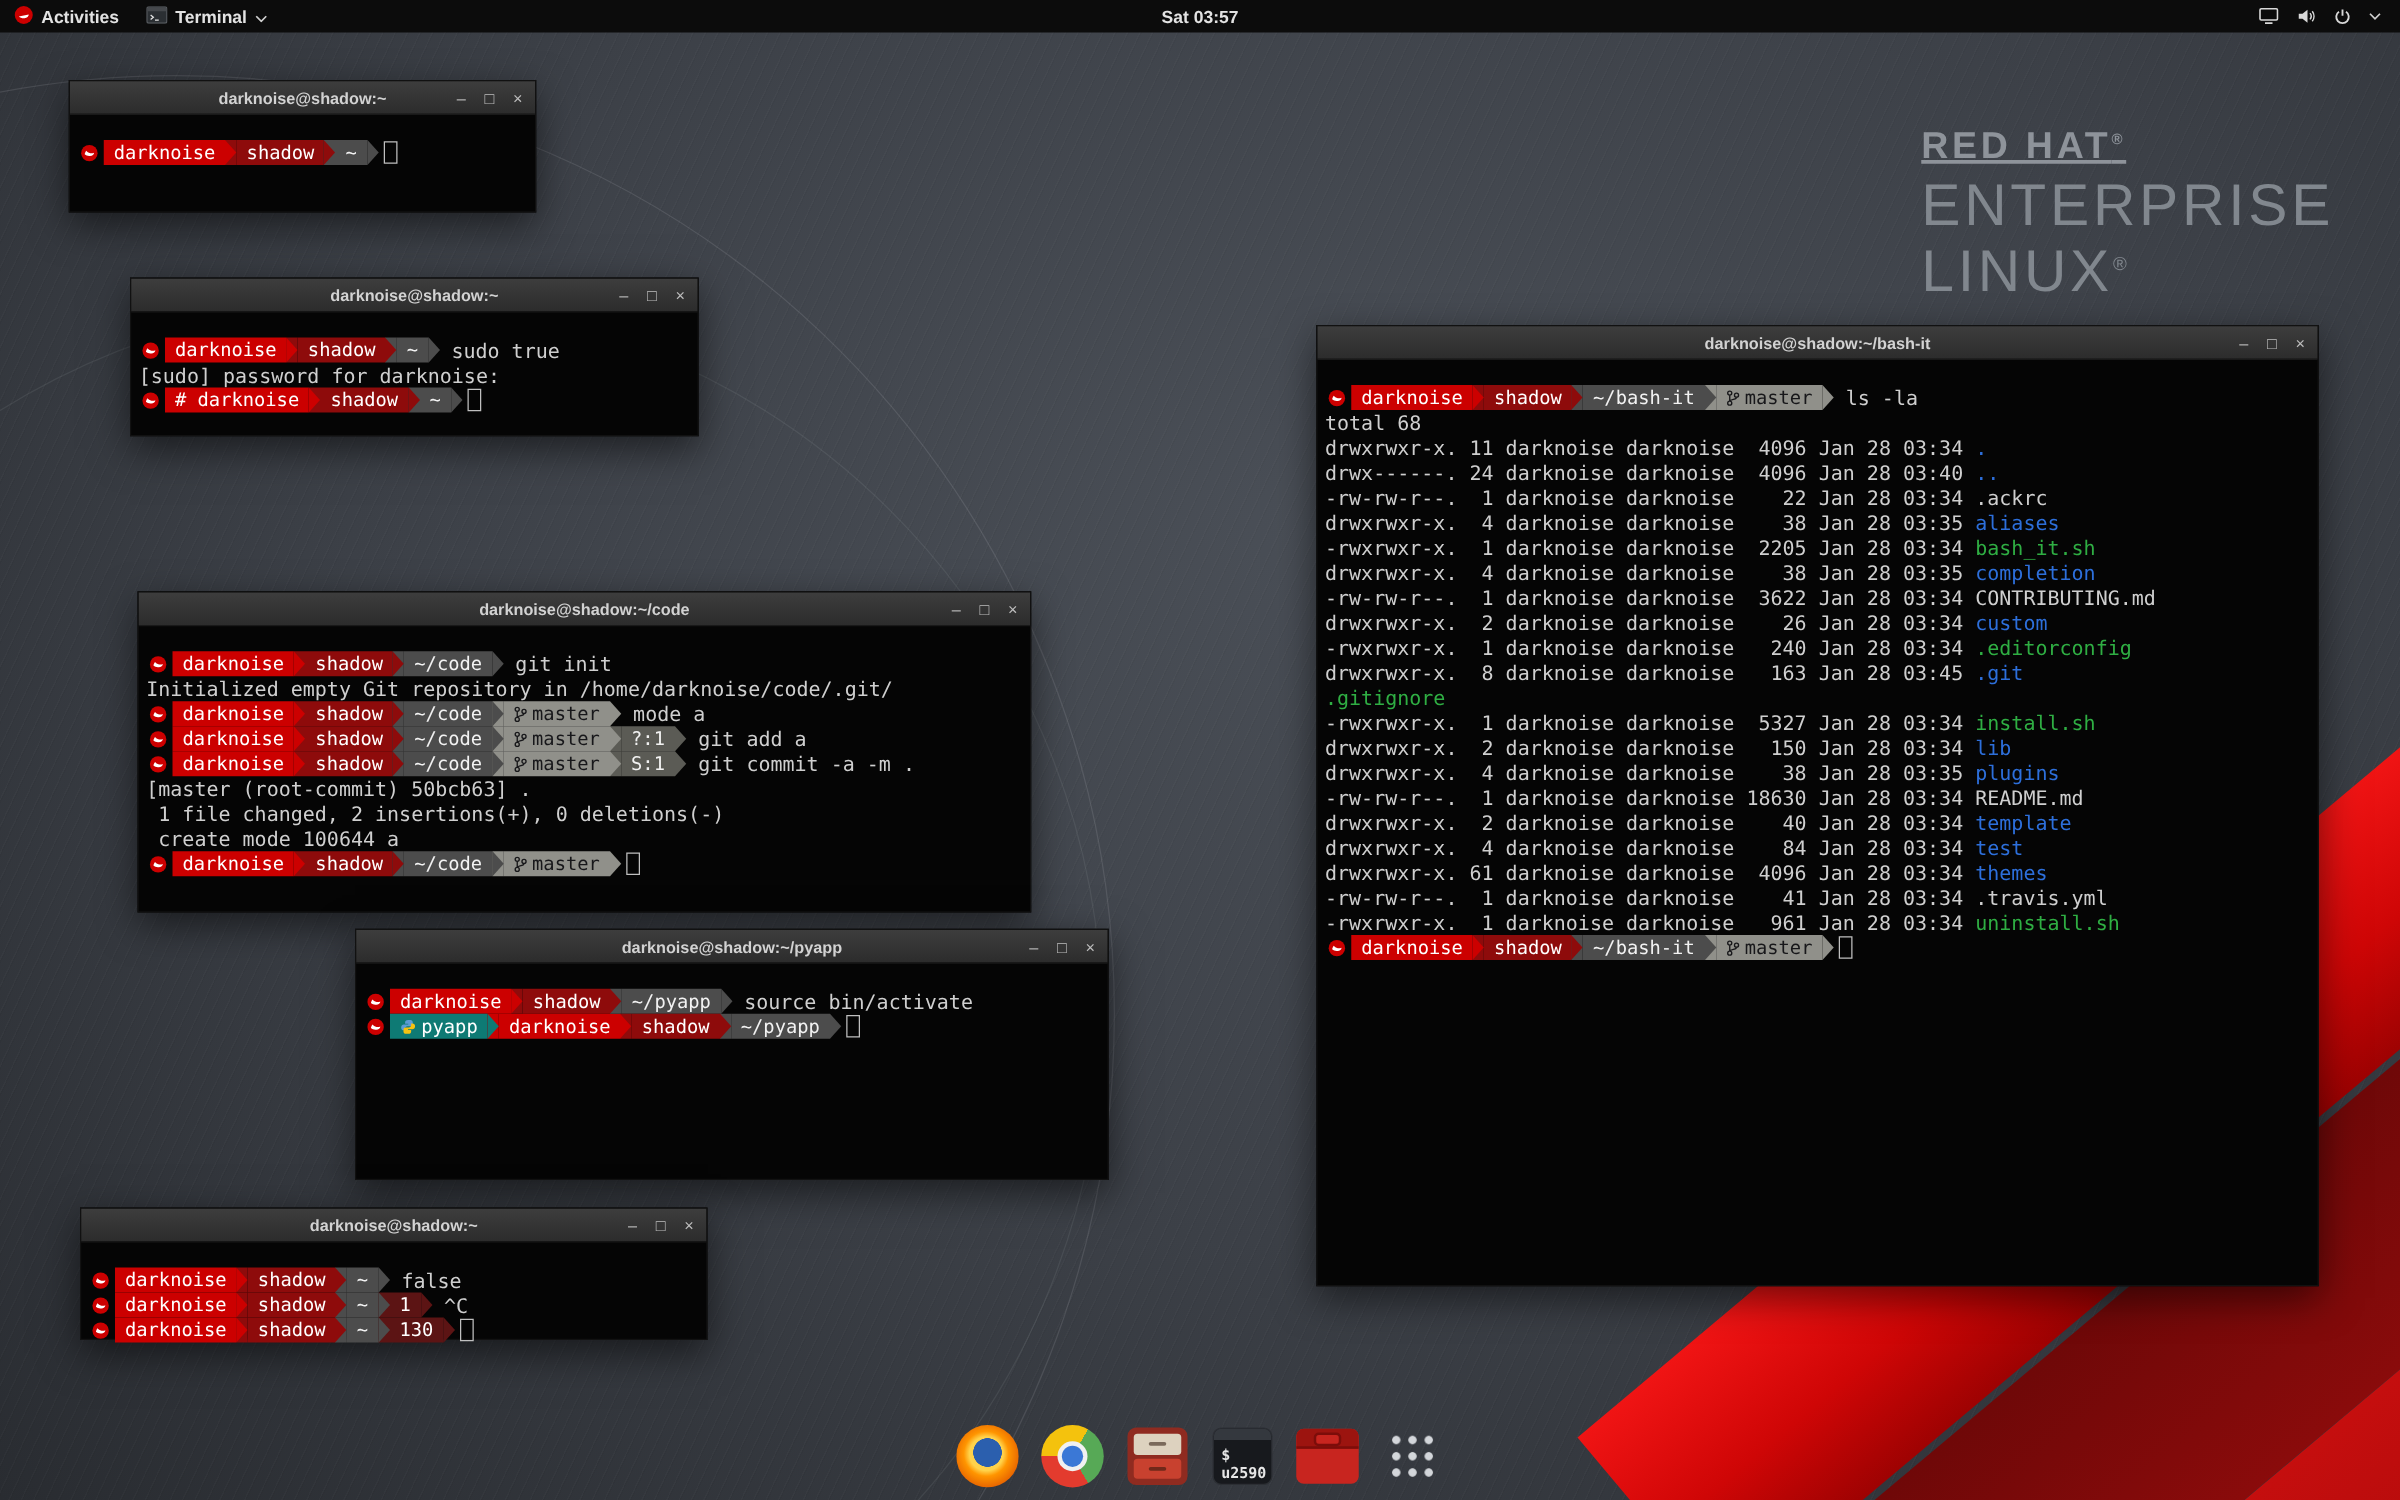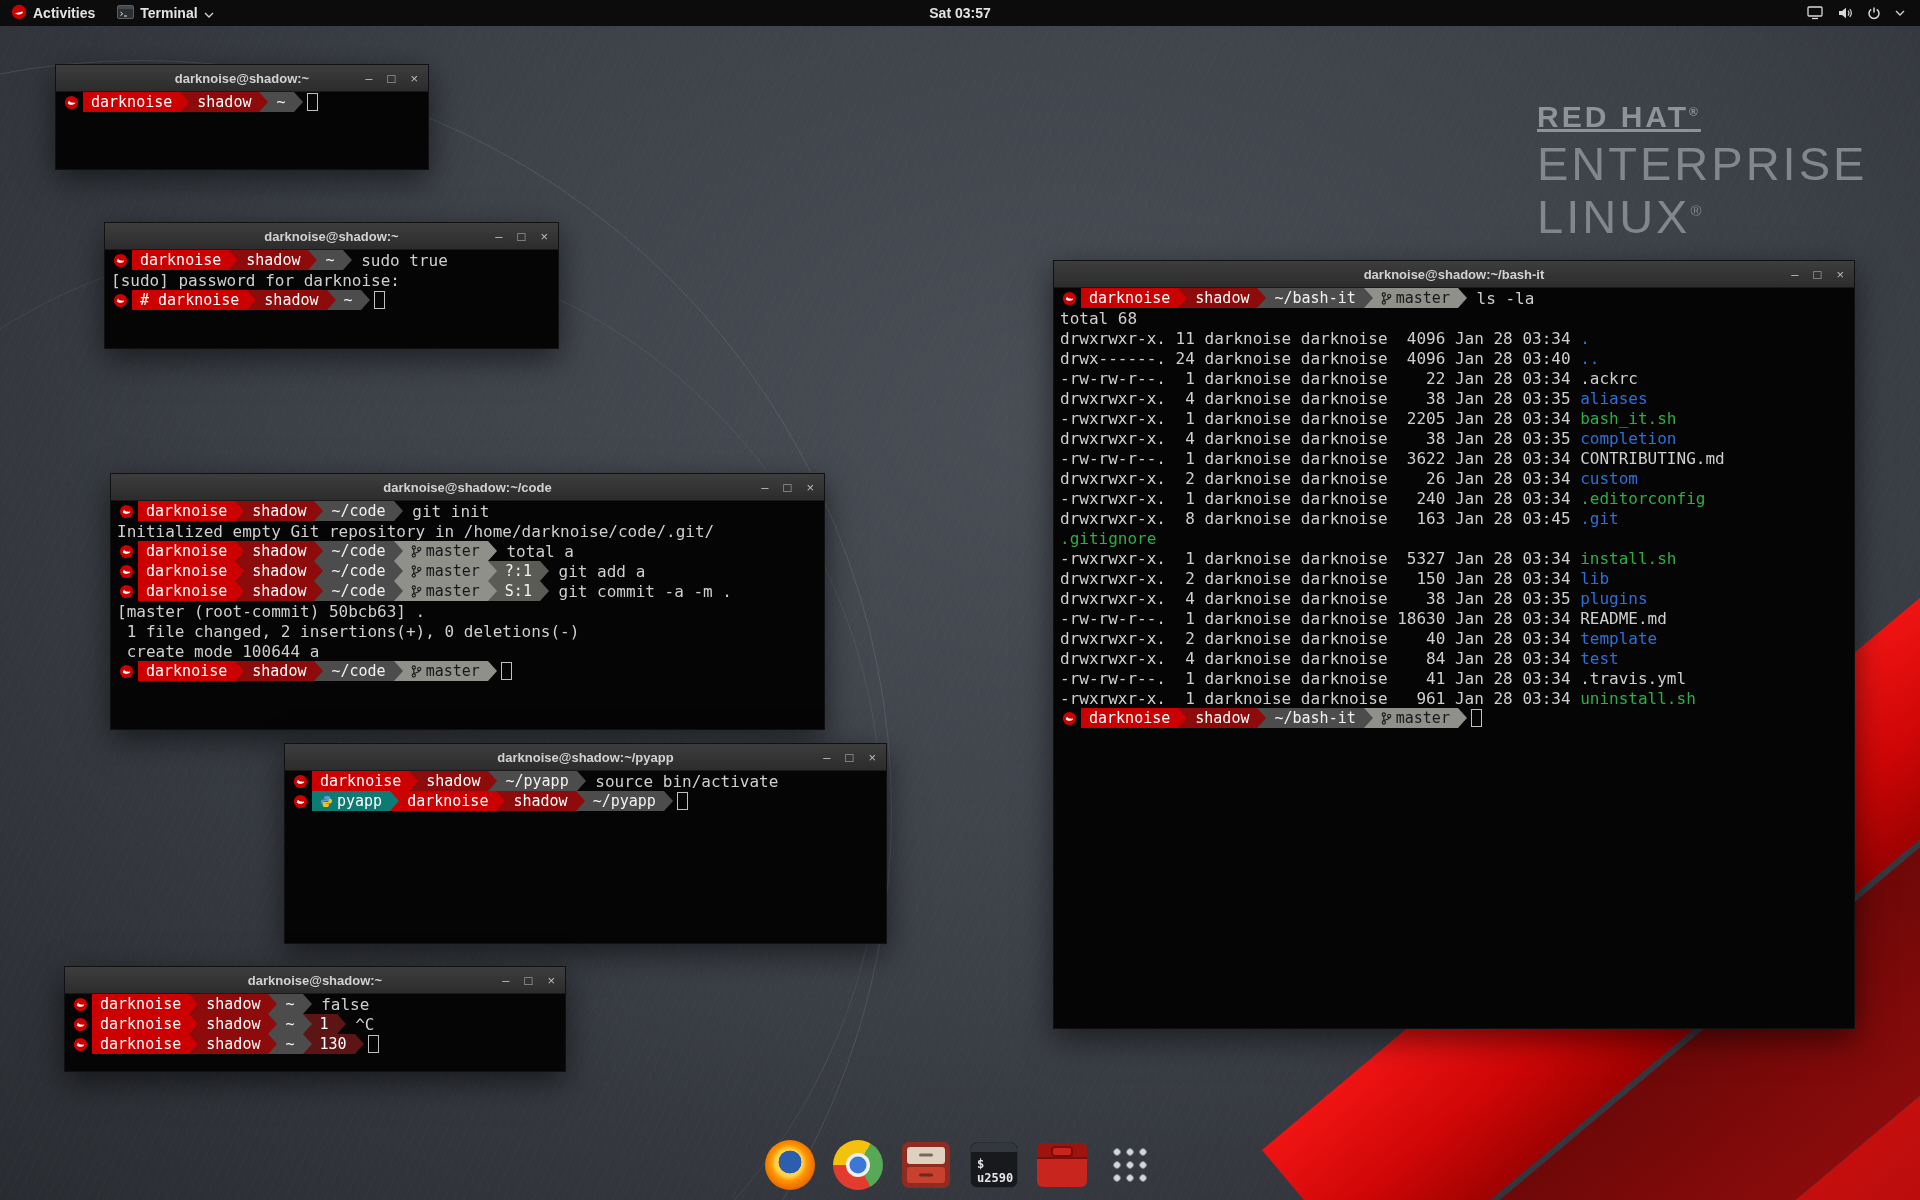--- a/index.html
+++ b/index.html
@@ -36,21 +36,21 @@
   
   .window{position:absolute;background:#050505;border:1px solid #111;z-index:10;
     box-shadow:0 10px 30px rgba(0,0,0,0.55);}
   .titlebar{height:26px;background:linear-gradient(#3d3d3d,#2c2c2c);border-bottom:1px solid #191919;
     position:relative;display:flex;align-items:center;justify-content:center;}
   .title{color:#d2d2d2;font-size:13px;font-weight:bold;}
   .winbtns{position:absolute;right:10px;top:0;height:100%;display:flex;align-items:center;gap:15px;
     color:#bdbdbd;font-size:13px;}
   .winbtns span{cursor:default;line-height:1;}
   
-  .term{padding:0 2px 4px 6px;font-family:"DejaVu Sans Mono",monospace;font-size:16px;color:#cfcfcf;}
+  .term{padding:20px 2px 4px 6px;font-family:"DejaVu Sans Mono",monospace;font-size:16px;color:#cfcfcf;}
   .tline{display:flex;align-items:center;height:20px;white-space:pre;}
   .seg{display:inline-flex;align-items:center;padding:0 8px;height:20px;font-size:15px;flex:0 0 auto;}
   .segicon{display:inline-flex;margin-right:4px;}
   .segicon svg{display:block;}
   .psep{display:inline-block;position:relative;width:9px;height:20px;flex:0 0 9px;}
   .ptri{position:absolute;left:0;top:0;width:0;height:0;
     border-top:10px solid transparent;border-bottom:10px solid transparent;border-left:9px solid transparent;}
   .osicon{display:inline-flex;margin:0 4px 0 2px;flex:0 0 auto;}
   .ttext{white-space:pre;}
   .c-dir{color:var(--dir,#2d6fdb);}
@@ -219,21 +219,21 @@
             </svg></span><span class="seg" style="background: rgb(204, 0, 0); color: rgb(255, 255, 255);">darknoise</span><span class="psep" style="background: rgb(142, 11, 11);"><span class="ptri" style="border-left-color: rgb(204, 0, 0);"></span></span><span class="seg" style="background: rgb(142, 11, 11); color: rgb(255, 255, 255);">shadow</span><span class="psep" style="background: rgb(76, 76, 76);"><span class="ptri" style="border-left-color: rgb(142, 11, 11);"></span></span><span class="seg" style="background: rgb(76, 76, 76); color: rgb(242, 242, 242);">~/code</span><span class="psep"><span class="ptri" style="border-left-color: rgb(76, 76, 76);"></span></span><span class="ttext"> git init</span></div>
         <div class="tline"><span class="ttext">Initialized empty Git repository in /home/darknoise/code/.git/</span></div>
         <div class="tline"><span class="osicon"><svg width="15" height="15" viewBox="0 0 16 16">
               <circle cx="8" cy="8" r="7" fill="#cc0000"></circle>
               <path d="M4 9c1.2 1 2.8 1.6 4.5 1.4C10.6 10.2 12 9 12 7.6c-.8.5-2 .7-3.2.5C7.2 7.8 6 7 5.4 6 4.6 6.8 4.2 8 4 9z" fill="#fff"></path>
             </svg></span><span class="seg" style="background: rgb(204, 0, 0); color: rgb(255, 255, 255);">darknoise</span><span class="psep" style="background: rgb(142, 11, 11);"><span class="ptri" style="border-left-color: rgb(204, 0, 0);"></span></span><span class="seg" style="background: rgb(142, 11, 11); color: rgb(255, 255, 255);">shadow</span><span class="psep" style="background: rgb(76, 76, 76);"><span class="ptri" style="border-left-color: rgb(142, 11, 11);"></span></span><span class="seg" style="background: rgb(76, 76, 76); color: rgb(242, 242, 242);">~/code</span><span class="psep" style="background: rgb(144, 144, 138);"><span class="ptri" style="border-left-color: rgb(76, 76, 76);"></span></span><span class="seg" style="background: rgb(144, 144, 138); color: rgb(23, 23, 26);"><span class="segicon"><svg width="11" height="13" viewBox="0 0 10 12">
                 <circle cx="2.5" cy="2.3" r="1.5" fill="none" stroke="currentColor"></circle>
                 <circle cx="2.5" cy="9.7" r="1.5" fill="none" stroke="currentColor"></circle>
                 <circle cx="7.5" cy="3.8" r="1.5" fill="none" stroke="currentColor"></circle>
                 <path d="M2.5 3.8v4.4M7.5 5.3c0 2.2-5 1.5-5 2.9" stroke="currentColor" fill="none"></path>
-              </svg></span>master</span><span class="psep"><span class="ptri" style="border-left-color: rgb(144, 144, 138);"></span></span><span class="ttext"> total a</span></div>
+              </svg></span>master</span><span class="psep"><span class="ptri" style="border-left-color: rgb(144, 144, 138);"></span></span><span class="ttext"> mode a</span></div>
         <div class="tline"><span class="osicon"><svg width="15" height="15" viewBox="0 0 16 16">
               <circle cx="8" cy="8" r="7" fill="#cc0000"></circle>
               <path d="M4 9c1.2 1 2.8 1.6 4.5 1.4C10.6 10.2 12 9 12 7.6c-.8.5-2 .7-3.2.5C7.2 7.8 6 7 5.4 6 4.6 6.8 4.2 8 4 9z" fill="#fff"></path>
             </svg></span><span class="seg" style="background: rgb(204, 0, 0); color: rgb(255, 255, 255);">darknoise</span><span class="psep" style="background: rgb(142, 11, 11);"><span class="ptri" style="border-left-color: rgb(204, 0, 0);"></span></span><span class="seg" style="background: rgb(142, 11, 11); color: rgb(255, 255, 255);">shadow</span><span class="psep" style="background: rgb(76, 76, 76);"><span class="ptri" style="border-left-color: rgb(142, 11, 11);"></span></span><span class="seg" style="background: rgb(76, 76, 76); color: rgb(242, 242, 242);">~/code</span><span class="psep" style="background: rgb(144, 144, 138);"><span class="ptri" style="border-left-color: rgb(76, 76, 76);"></span></span><span class="seg" style="background: rgb(144, 144, 138); color: rgb(23, 23, 26);"><span class="segicon"><svg width="11" height="13" viewBox="0 0 10 12">
                 <circle cx="2.5" cy="2.3" r="1.5" fill="none" stroke="currentColor"></circle>
                 <circle cx="2.5" cy="9.7" r="1.5" fill="none" stroke="currentColor"></circle>
                 <circle cx="7.5" cy="3.8" r="1.5" fill="none" stroke="currentColor"></circle>
                 <path d="M2.5 3.8v4.4M7.5 5.3c0 2.2-5 1.5-5 2.9" stroke="currentColor" fill="none"></path>
               </svg></span>master</span><span class="psep" style="background: rgb(91, 91, 85);"><span class="ptri" style="border-left-color: rgb(144, 144, 138);"></span></span><span class="seg" style="background: rgb(91, 91, 85); color: rgb(242, 242, 242);">?:1</span><span class="psep"><span class="ptri" style="border-left-color: rgb(91, 91, 85);"></span></span><span class="ttext"> git add a</span></div>
         <div class="tline"><span class="osicon"><svg width="15" height="15" viewBox="0 0 16 16">
@@ -339,20 +339,21 @@
         <div class="tline"><span class="ttext">drwxrwxr-x.  2 darknoise darknoise    26 Jan 28 03:34 </span><span class="ttext c-dir">custom</span></div>
         <div class="tline"><span class="ttext">-rwxrwxr-x.  1 darknoise darknoise   240 Jan 28 03:34 </span><span class="ttext c-exec">.editorconfig</span></div>
         <div class="tline"><span class="ttext">drwxrwxr-x.  8 darknoise darknoise   163 Jan 28 03:45 </span><span class="ttext c-dir">.git</span></div>
         <div class="tline"><span class="ttext c-exec">.gitignore</span></div>
         <div class="tline"><span class="ttext">-rwxrwxr-x.  1 darknoise darknoise  5327 Jan 28 03:34 </span><span class="ttext c-exec">install.sh</span></div>
         <div class="tline"><span class="ttext">drwxrwxr-x.  2 darknoise darknoise   150 Jan 28 03:34 </span><span class="ttext c-dir">lib</span></div>
         <div class="tline"><span class="ttext">drwxrwxr-x.  4 darknoise darknoise    38 Jan 28 03:35 </span><span class="ttext c-dir">plugins</span></div>
         <div class="tline"><span class="ttext">-rw-rw-r--.  1 darknoise darknoise 18630 Jan 28 03:34 </span><span class="ttext">README.md</span></div>
         <div class="tline"><span class="ttext">drwxrwxr-x.  2 darknoise darknoise    40 Jan 28 03:34 </span><span class="ttext c-dir">template</span></div>
         <div class="tline"><span class="ttext">drwxrwxr-x.  4 darknoise darknoise    84 Jan 28 03:34 </span><span class="ttext c-dir">test</span></div>
+        <div class="tline"><span class="ttext">drwxrwxr-x. 61 darknoise darknoise  4096 Jan 28 03:34 </span><span class="ttext c-dir">themes</span></div>
         <div class="tline"><span class="ttext">-rw-rw-r--.  1 darknoise darknoise    41 Jan 28 03:34 </span><span class="ttext">.travis.yml</span></div>
         <div class="tline"><span class="ttext">-rwxrwxr-x.  1 darknoise darknoise   961 Jan 28 03:34 </span><span class="ttext c-exec">uninstall.sh</span></div>
         <div class="tline"><span class="osicon"><svg width="15" height="15" viewBox="0 0 16 16">
               <circle cx="8" cy="8" r="7" fill="#cc0000"></circle>
               <path d="M4 9c1.2 1 2.8 1.6 4.5 1.4C10.6 10.2 12 9 12 7.6c-.8.5-2 .7-3.2.5C7.2 7.8 6 7 5.4 6 4.6 6.8 4.2 8 4 9z" fill="#fff"></path>
             </svg></span><span class="seg" style="background: rgb(204, 0, 0); color: rgb(255, 255, 255);">darknoise</span><span class="psep" style="background: rgb(142, 11, 11);"><span class="ptri" style="border-left-color: rgb(204, 0, 0);"></span></span><span class="seg" style="background: rgb(142, 11, 11); color: rgb(255, 255, 255);">shadow</span><span class="psep" style="background: rgb(76, 76, 76);"><span class="ptri" style="border-left-color: rgb(142, 11, 11);"></span></span><span class="seg" style="background: rgb(76, 76, 76); color: rgb(242, 242, 242);">~/bash-it</span><span class="psep" style="background: rgb(144, 144, 138);"><span class="ptri" style="border-left-color: rgb(76, 76, 76);"></span></span><span class="seg" style="background: rgb(144, 144, 138); color: rgb(23, 23, 26);"><span class="segicon"><svg width="11" height="13" viewBox="0 0 10 12">
                 <circle cx="2.5" cy="2.3" r="1.5" fill="none" stroke="currentColor"></circle>
                 <circle cx="2.5" cy="9.7" r="1.5" fill="none" stroke="currentColor"></circle>
                 <circle cx="7.5" cy="3.8" r="1.5" fill="none" stroke="currentColor"></circle>
                 <path d="M2.5 3.8v4.4M7.5 5.3c0 2.2-5 1.5-5 2.9" stroke="currentColor" fill="none"></path>

